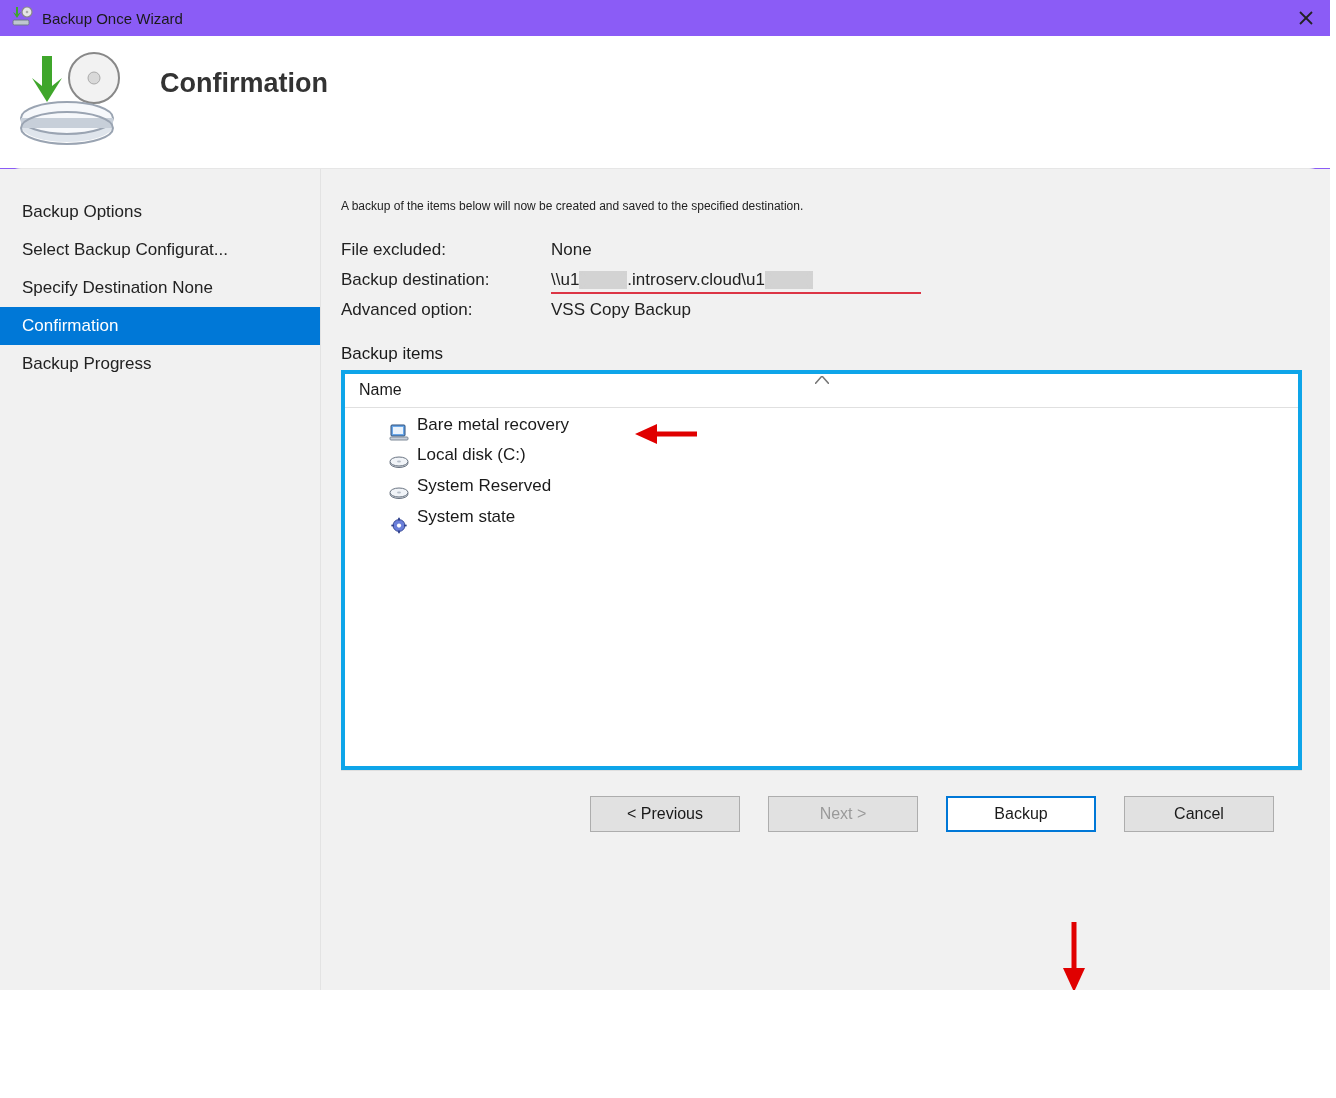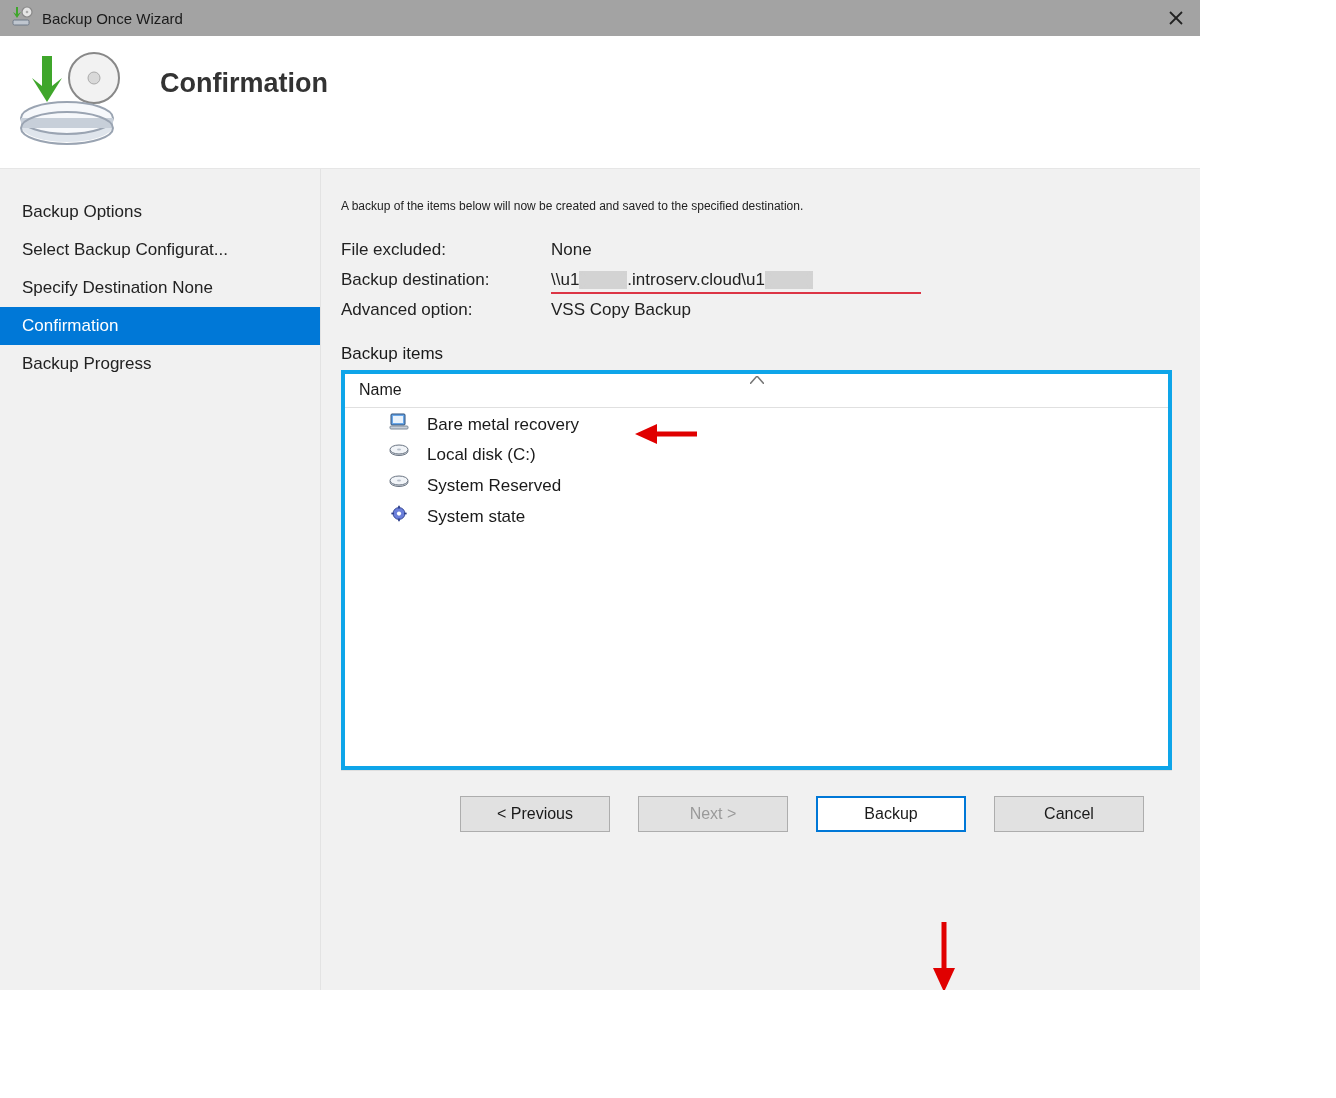--- a/index.html
+++ b/index.html
@@ -1,31 +1,31 @@
 <!DOCTYPE html>
 <html><head>
 <meta charset="utf-8">
 <style>
   * { box-sizing: border-box; }
   html, body { margin: 0; padding: 0; font-family: "Segoe UI", Tahoma, sans-serif; font-size: 15px; background: #fff; color: #1a1a1a; }
-  .window { width: 1200px; height: 990px; background: #a3a3a3; position: relative; display: flex; flex-direction: column; overflow: hidden; }
+  .window { width: 1330px; height: 990px; background: #8b5cf6; position: relative; display: flex; flex-direction: column; overflow: hidden; }
 
   
   .titlebar { height: 36px; display: flex; align-items: center; padding: 0 10px; gap: 8px; }
   .titlebar .title-text { font-size: 15px; }
   .titlebar .close { margin-left: auto; width: 28px; height: 28px; display: flex; align-items: center; justify-content: center; cursor: default; }
   .close svg { width: 16px; height: 16px; }
 
   
   .header-band { padding: 12px 24px 30px 12px; background: #fff; display: flex; align-items: flex-start; gap: 28px; }
   .header-band .page-icon { width: 120px; height: 90px; position: relative; }
   .header-band h1 { margin: 20px 0 0 0; font-size: 27px; font-weight: 700; color: #333; }
 
   
-  .body { flex: 1; display: flex; background: #f1f1f1; border-top: 1px solid #e6e6e6; }
+  .body { flex: 1; display: flex; background: #f1f1f1; border-top: 1px solid #e6e6e6; border-radius: 21px; }
 
   
   .sidebar { width: 320px; background: #f1f1f1; padding-top: 24px; }
   .sidebar-item { padding: 9px 22px; font-size: 17px; color: #222; cursor: default; white-space: nowrap; overflow: hidden; text-overflow: ellipsis; }
   .sidebar-item.selected { background: #0078d7; color: #fff; }
 
   
   .main { flex: 1; display: flex; flex-direction: column; padding: 28px 28px 0 20px; background: #f1f1f1; border-left: 1px solid #e3e3e3; position: relative; }
   .instructions { font-size: 12px; color: #222; line-height: 1.55; margin-bottom: 24px; }
   .kv { display: flex; font-size: 17px; margin-bottom: 10px; align-items: baseline; }
@@ -33,21 +33,21 @@
   .kv .v { flex: 1; color: #222; }
   .dest-v { position: relative; }
   .dest-underline { position: absolute; left: 0; right: 0; height: 2px; background: #dc3545; bottom: -4px; }
   .redact { display: inline-block; vertical-align: -4px; height: 18px; background: #d3d3d3; box-shadow: 0 0 4px 2px #d3d3d3 inset; }
 
   .section-label { font-size: 17px; margin: 14px 0 6px 0; }
   .listbox { background: #fff; border: 4px solid #0ea5e9; height: 400px; position: relative; }
   .listbox .col-header { height: 34px; display: flex; align-items: center; padding: 0 14px; font-size: 16px; border-bottom: 1px solid #e0e0e0; position: relative; }
   .sort-caret { position: absolute; left: 50%; top: 2px; transform: translateX(-50%); width: 14px; height: 8px; }
   .list-rows { padding: 2px 0; }
-  .list-item { display: flex; align-items: flex-start; gap: 18px; padding: 1px 14px 1px 44px; font-size: 17px; line-height: 1.7; }
+  .list-item { display: flex; align-items: flex-end; gap: 8px; padding: 1px 14px 1px 44px; font-size: 17px; line-height: 1.7; }
   .list-item .icon { width: 20px; height: 17px; flex-shrink: 0; }
 
   
   .footer { height: 88px; background: #f1f1f1; border-top: 1px solid #dfdfdf; display: flex; align-items: center; justify-content: flex-end; padding: 0 28px; gap: 28px; }
   .btn { width: 150px; height: 36px; background: #e1e1e1; border: 1px solid #adadad; font-size: 16px; cursor: default; display: flex; align-items: center; justify-content: center; }
   .btn.disabled { color: #9a9a9a; }
   .btn.primary { background: #fff; border: 2px solid #0078d7; }
   
   
   .annot-arrow { position: absolute; pointer-events: none; }

